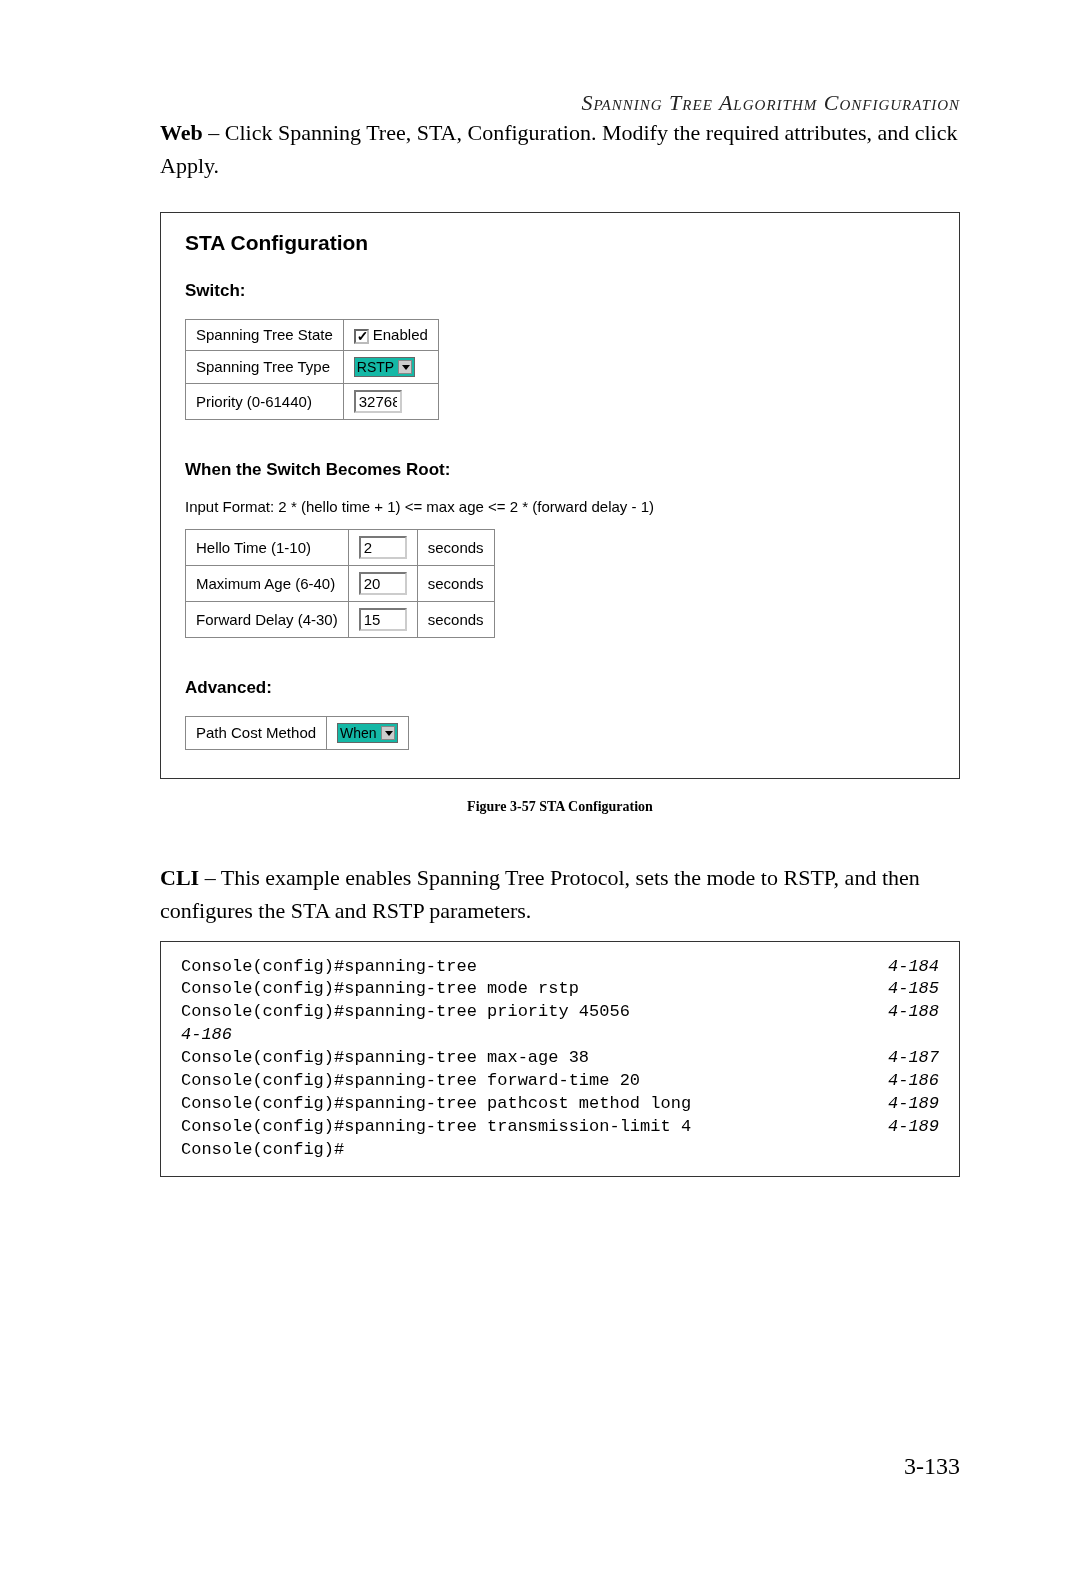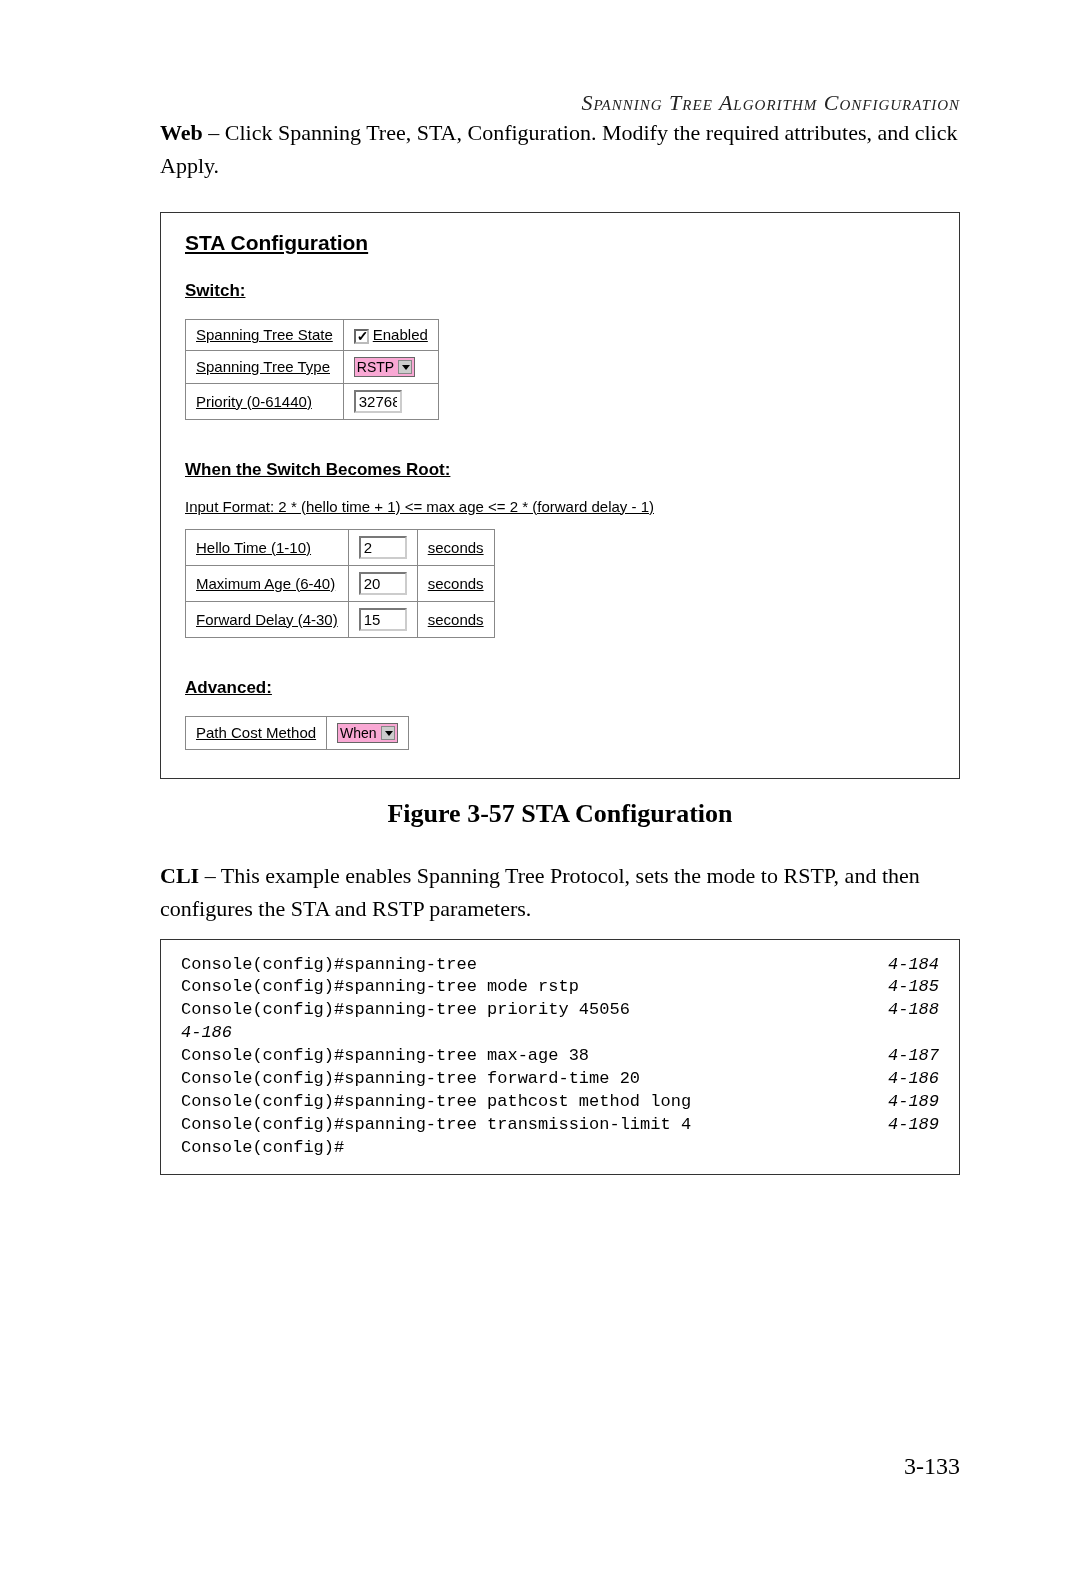--- a/index.html
+++ b/index.html
@@ -28,21 +28,20 @@
       margin-bottom: 30px;
     }
     .intro-para b { font-weight: bold; }
     .screenshot-box {
       border: 1px solid #333;
       margin-bottom: 20px;
       padding: 18px 24px 28px 24px;
       font-family: Arial, Helvetica, sans-serif;
       font-size: 16px;
       background: #fff;
-      text-decoration: underline;
     }
     .sta-title {
       font-weight: bold;
       font-size: 21px;
       margin-bottom: 26px;
     }
     .section-heading {
       font-weight: bold;
       font-size: 17px;
       margin-top: 10px;
@@ -69,21 +68,21 @@
       width: 48px;
       border: 2px inset #ccc;
       padding: 1px 3px;
       background: #fff;
     }
     .dropdown {
       font-family: Arial, Helvetica, sans-serif;
       font-size: 14px;
       border: 1px solid #666;
       padding: 0 2px;
-      background: #f9a8d4;
+      background: #14b8a6;
       display: inline-flex;
       align-items: center;
       gap: 4px;
       height: 20px;
     }
     .dropdown-arrow {
       display: inline-block;
       width: 14px;
       height: 14px;
       background: #ccc;
@@ -109,23 +108,23 @@
     }
     .checkbox-box.checked::after {
       content: "✓";
       position: absolute;
       top: -3px; left: 1px;
       font-size: 14px;
       font-weight: bold;
     }
     .figure-caption {
       text-align: center;
-      font-size: 26px;
-      font-weight: bold;
-      margin: 16px 0 30px 0;
+      font-size: 14px;
+      font-weight: bold;
+      margin: 16px 0 46px 0;
     }
     .cli-para {
       font-size: 22px;
       line-height: 1.5;
       margin-bottom: 14px;
     }
     .cli-box {
       border: 1px solid #333;
       padding: 14px 20px;
       font-family: 'Courier New', monospace;

